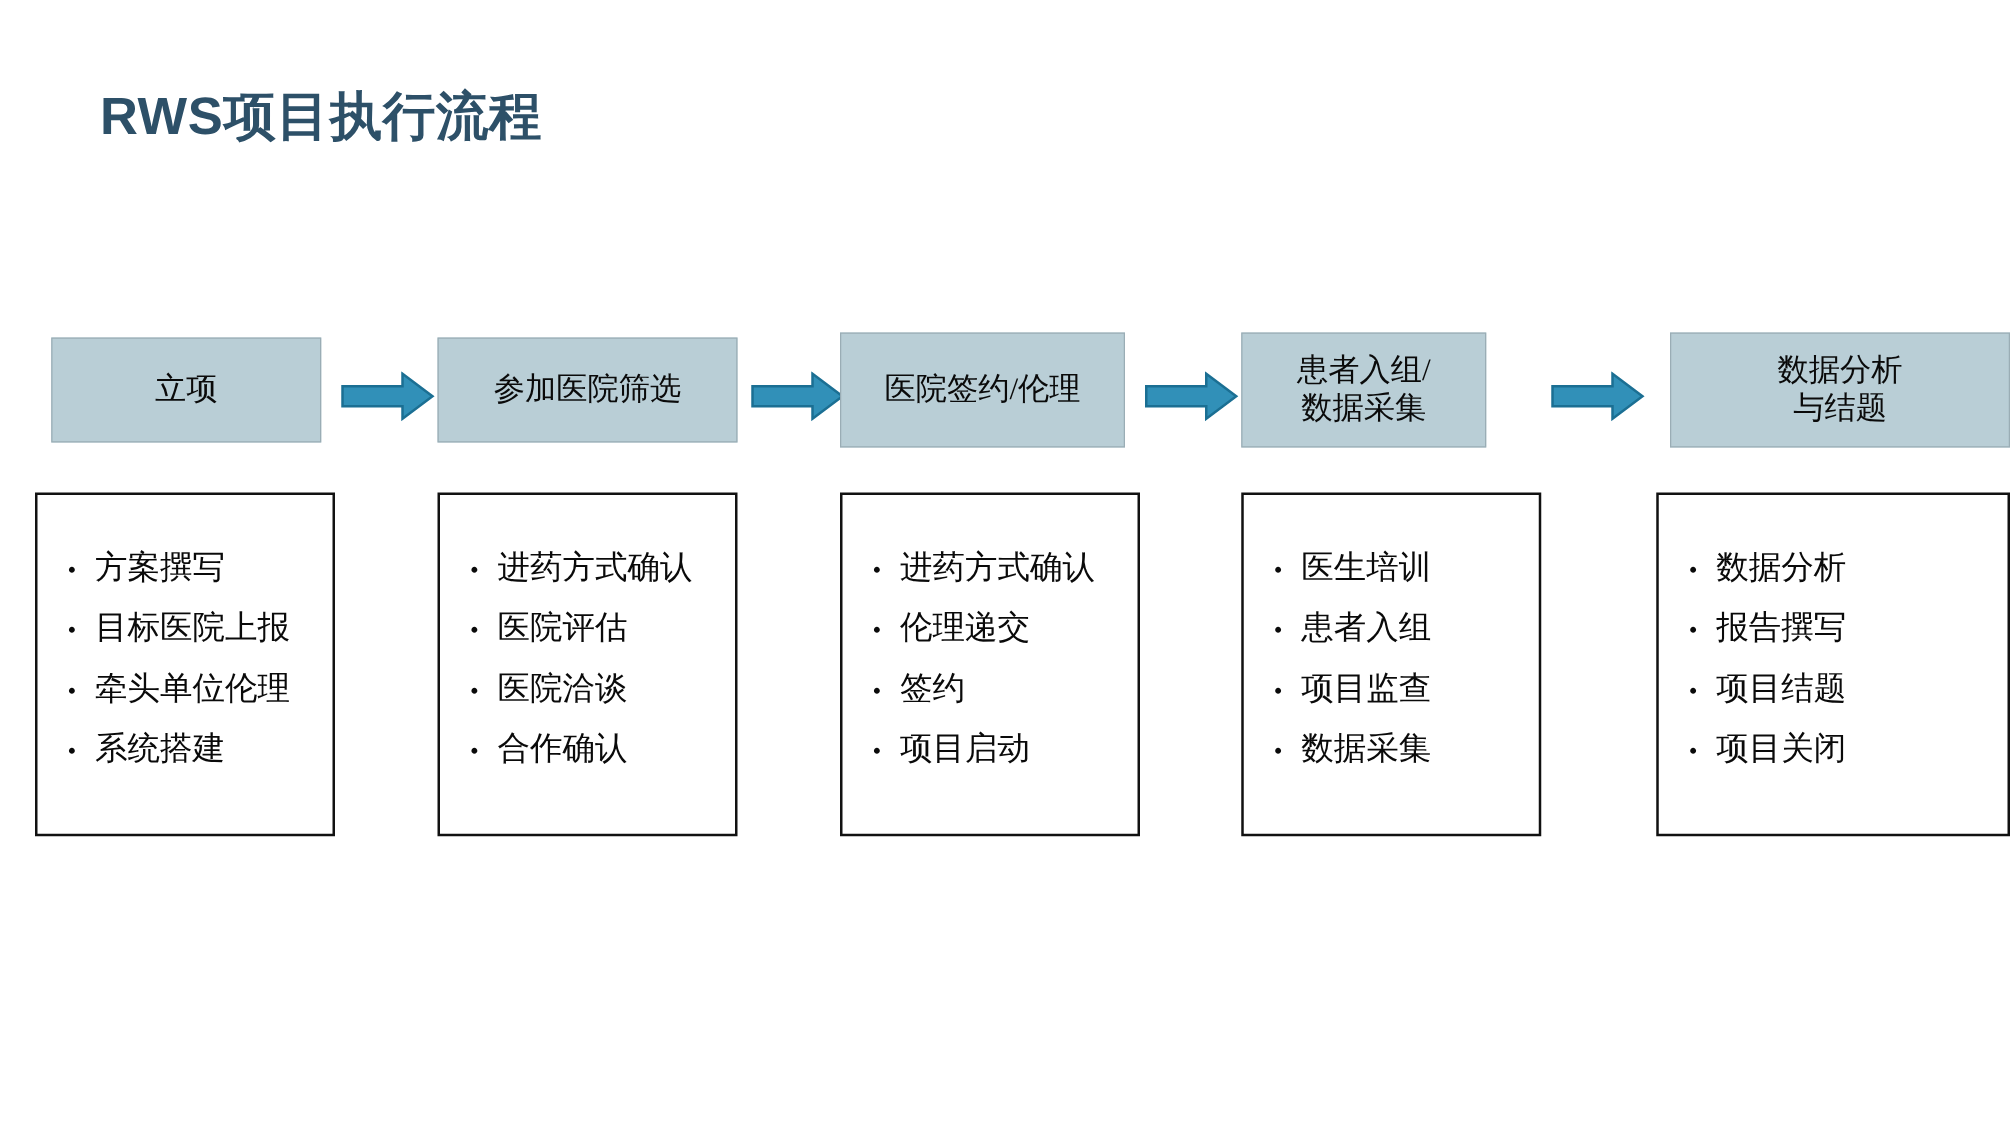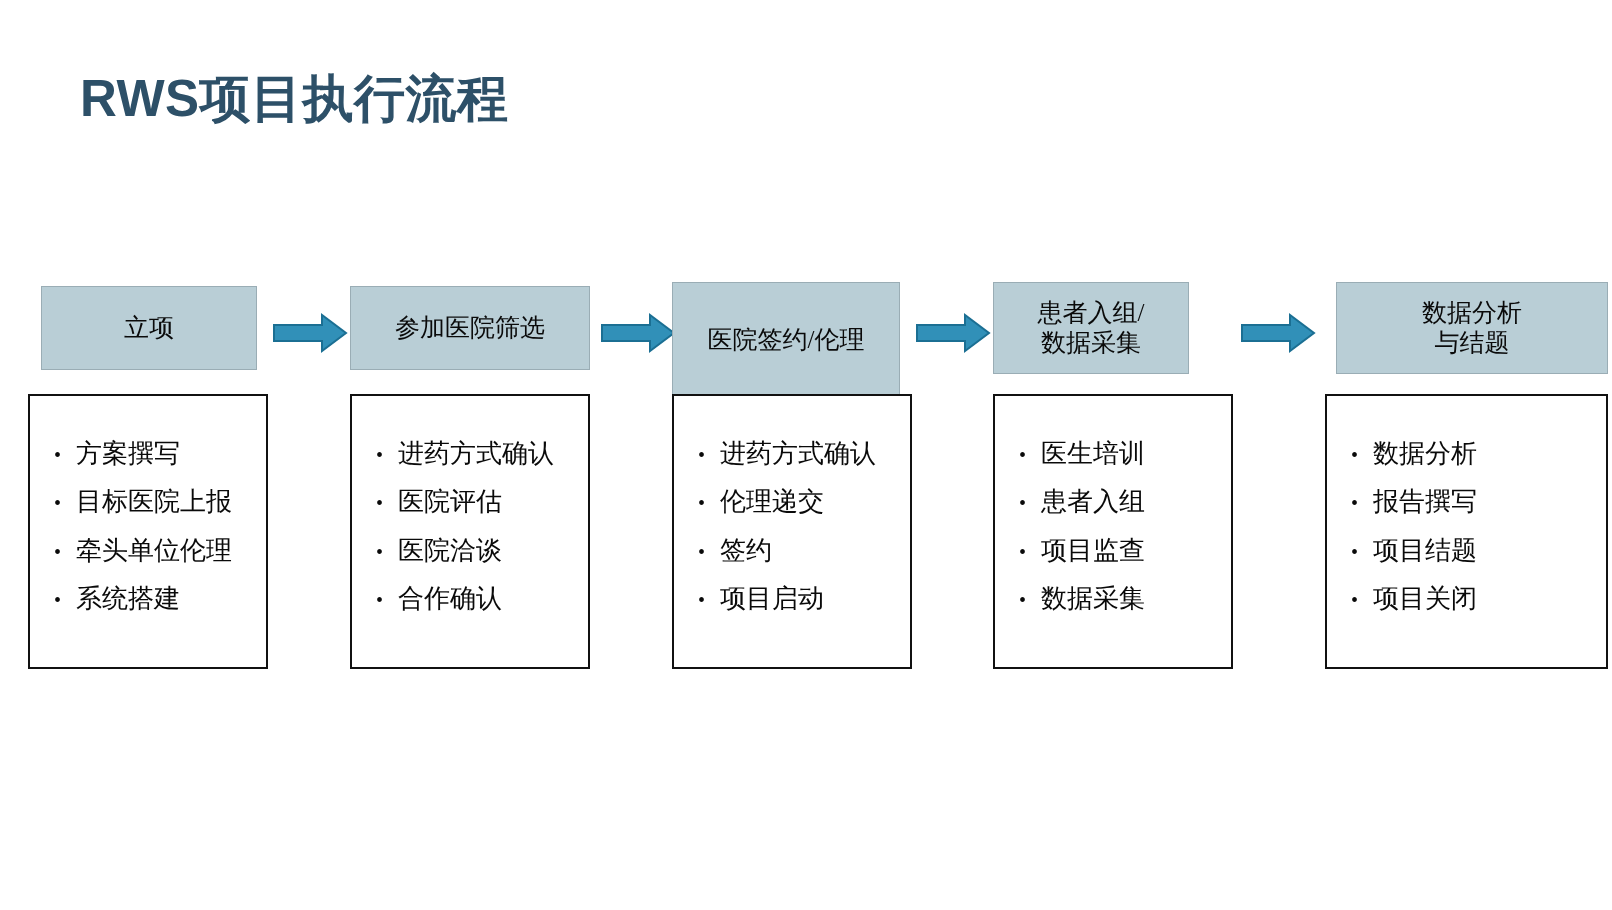--- a/index.html
+++ b/index.html
@@ -17,33 +17,33 @@
     width: 1612px;
     height: 910px;
     background: #ffffff;
   }
 
   
   .slide-title {
     position: absolute;
     left: 80px;
     top: 68px;
-    font-size: 51px;
+    font-size: 42px;
     font-weight: bold;
     color: #2d5068;
     letter-spacing: 0.5px;
     white-space: nowrap;
     line-height: 1.2;
   }
 
   
   .flow-row {
     position: absolute;
     left: 0;
-    top: 286px;
+    top: 270px;
     width: 1612px;
     height: 86px;
   }
 
   .process-box {
     position: absolute;
     top: 0;
     height: 84px;
     background: #b9ced6;
     border: 1px solid #9aadb5;
@@ -55,21 +55,21 @@
     font-size: 25px;
     line-height: 1.22;
     font-family: "Liberation Serif", "DejaVu Serif", serif;
   }
 
   .process-box .label { display: block; padding: 0 6px; }
 
   
   .pb-0 { left: 41px;   width: 216px; }
   .pb-1 { left: 350px;  width: 240px; justify-content: center; }
-  .pb-2 { left: 672px;  width: 228px; top: -4px; height: 116px; }
+  .pb-2 { left: 672px;  width: 228px; top: -4px; height: 92px; }
   .pb-3 { left: 993px;  width: 196px; top: -4px; height: 92px; }
   .pb-4 { left: 1336px; width: 272px; top: -4px; height: 92px; }
 
   
   .arrow {
     position: absolute;
     top: 27px;
     width: 76px;
     height: 40px;
   }

